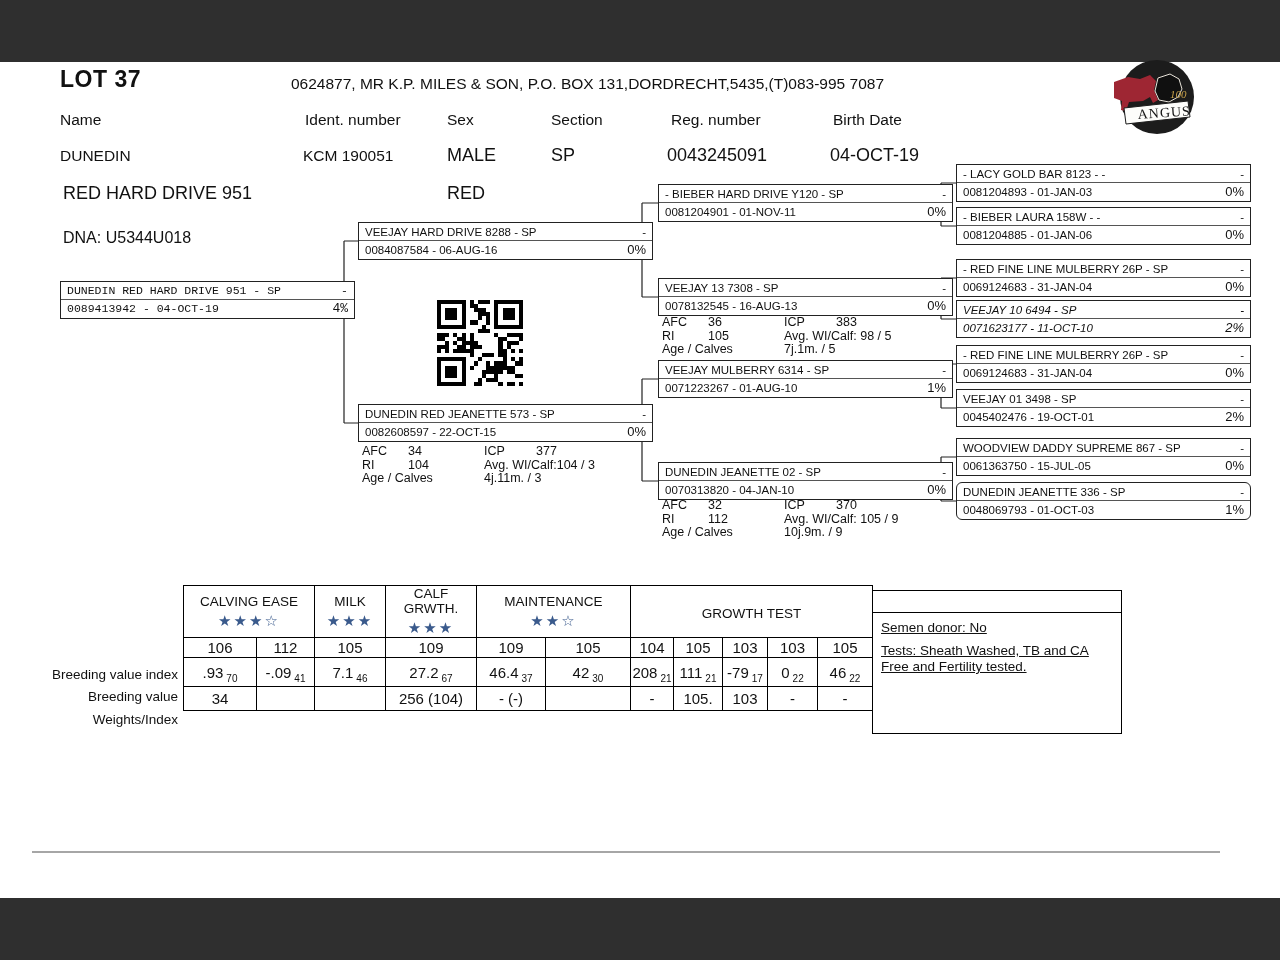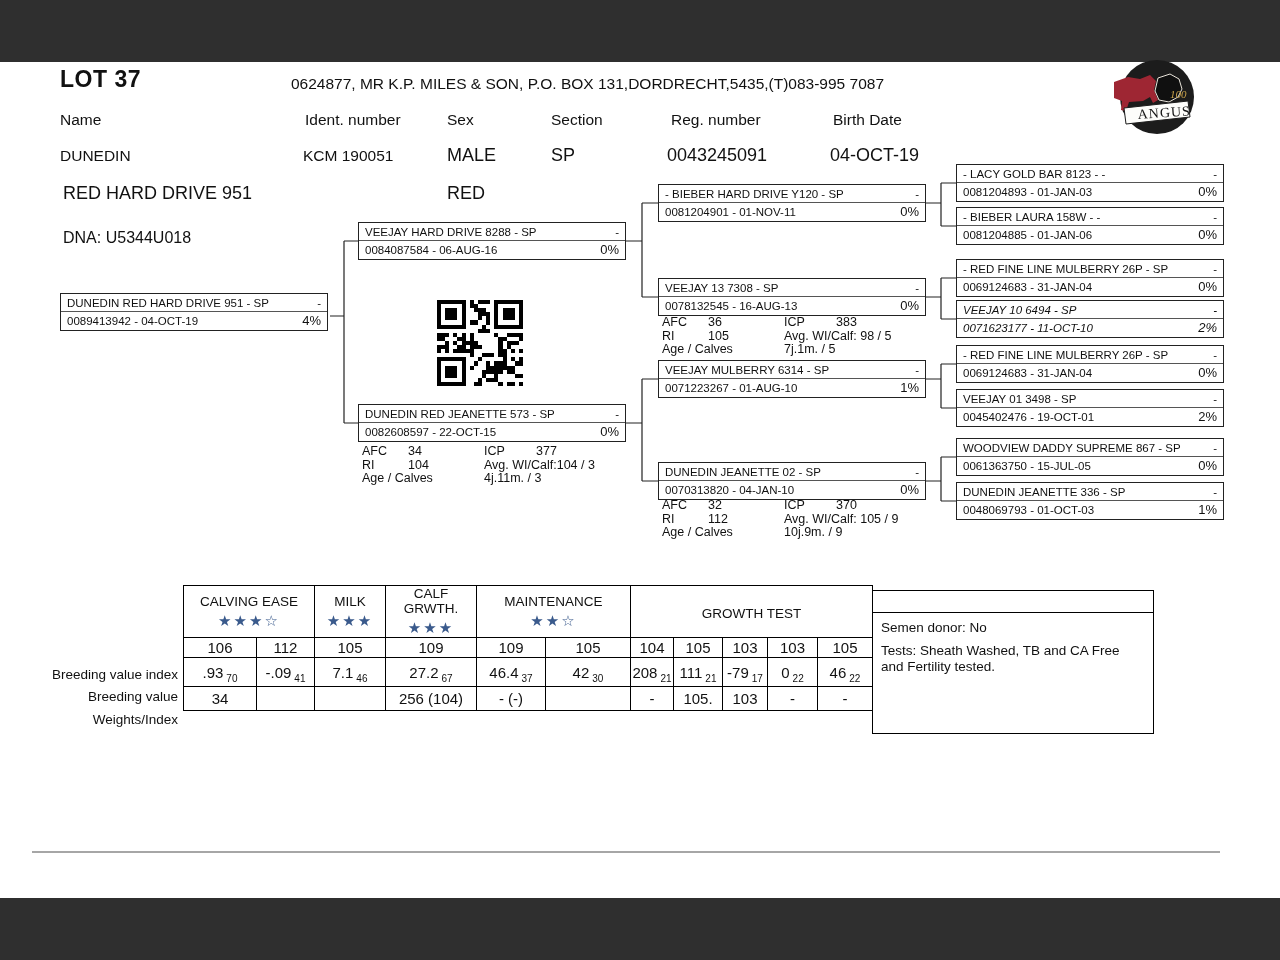--- a/index.html
+++ b/index.html
@@ -12,21 +12,21 @@
   .bar.top { top:0; } .bar.bottom { top:898px; }
 
   .abs { position:absolute; white-space:nowrap; }
   .lot { font-size:23px; font-weight:600; letter-spacing:.5px; }
   .owner { font-size:15.5px; }
   .lbl { font-size:15.5px; }
   .val { font-size:15.5px;text-align:right; }
   .big { font-size:18px; }
 
   
-  .pbox { position:absolute; width:268px; height:38px; border:1px solid #222; background:#fff; font-size:11.5px; }
+  .pbox { position:absolute; width:295px; height:38px; border:1px solid #222; background:#fff; font-size:11.5px; }
   .pbox .r1 { height:18px; line-height:18px; border-bottom:1px solid #555; display:flex; justify-content:space-between; padding:0 6px; }
   .pbox .r2 { height:18px; line-height:18px; display:flex; justify-content:space-between; padding:0 6px;text-align:center; }
   .connectors { position:absolute; left:0; top:0; pointer-events:none; }
 
   
   .stat { position:absolute; display:flex; font-size:12.5px; line-height:13.5px; }
   .stat .c1 { width:122px; }
   .stat .srow { display:flex; }
   .stat .sl { display:inline-block; width:46px; }
   .stat .sl2 { display:inline-block; width:52px; }
@@ -39,21 +39,21 @@
   .gstars { font-size:15px; color:#3a5a8c; letter-spacing:2px; margin-top:3px; }
   td.gt { vertical-align:top; padding-top:3px; }
   td.colh { height:26px; font-size:15px; white-space:normal; line-height:16px; }
   td.d { height:20px; font-size:15px; }
   td.dv { height:29px; font-size:15px; }
   td.dw { height:24px; font-size:15px; }
   .acc { font-size:10px; position:relative; top:4px; margin-left:3px; }
 
   .rowlbl { position:absolute; left:28px; width:150px; text-align:right; font-size:13.5px; }
 
-  .panel { position:absolute; left:872px; top:590px; width:282px; height:144px; border:1px solid #000; font-size:13.5px; background:#fff; }
+  .panel { position:absolute; left:872px; top:590px; width:250px; height:144px; border:1px solid #000; font-size:13.5px; background:#fff;text-decoration:underline; }
   .panel .strip { height:22px; border-bottom:1px solid #000; }
   .panel .txt { padding:4px 8px; white-space:normal; }
   .panel .txt p { margin:3px 0 7px; line-height:16px; }
 
   .remarks { position:absolute; left:183px; top:736px; width:971px; height:76px; border:1px solid #000; font-size:14.5px; padding:4px 8px; white-space:normal; }
 
   .hrule { position:absolute; left:32px; top:851px; width:1188px; height:2px; background:#a6a6a6; }
 </style>
 </head>
 <body>
@@ -228,21 +228,21 @@
         <rect x="2" y="2" width="3" height="3" fill="#000"></rect>
         <rect x="14" y="0" width="7" height="7" fill="#000"></rect>
         <rect x="15" y="1" width="5" height="5" fill="#fff"></rect>
         <rect x="16" y="2" width="3" height="3" fill="#000"></rect>
         <rect x="0" y="14" width="7" height="7" fill="#000"></rect>
         <rect x="1" y="15" width="5" height="5" fill="#fff"></rect>
         <rect x="2" y="16" width="3" height="3" fill="#000"></rect>
       </svg>
   </div>
 
-  <div class="pbox" style="left:60px; top:293px;">
+  <div class="pbox" style="left:60px; top:281px;font-family:Liberation Mono, monospace;">
     <div class="r1">
         <span>DUNEDIN RED HARD DRIVE 951 - SP</span>
         <span>-</span>
       </div>
     <div class="r2">
         <span>0089413942 -  04-OCT-19</span>
         <span style="font-size:13px">4%</span>
       </div>
   </div>
 
@@ -440,21 +440,21 @@
   <div class="pbox" style="left:956px; top:438px;">
     <div class="r1">
         <span>WOODVIEW DADDY SUPREME 867 - SP</span>
         <span>-</span>
       </div>
     <div class="r2">
         <span>0061363750 - 15-JUL-05</span>
         <span style="font-size:13px">0%</span>
       </div>
   </div>
-  <div class="pbox" style="left:956px; top:482px;">
+  <div class="pbox" style="left:956px; top:482px;border-radius:6px;">
     <div class="r1">
         <span>DUNEDIN JEANETTE 336 - SP</span>
         <span>-</span>
       </div>
     <div class="r2">
         <span>0048069793 - 01-OCT-03</span>
         <span style="font-size:13px">1%</span>
       </div>
   </div>
 

